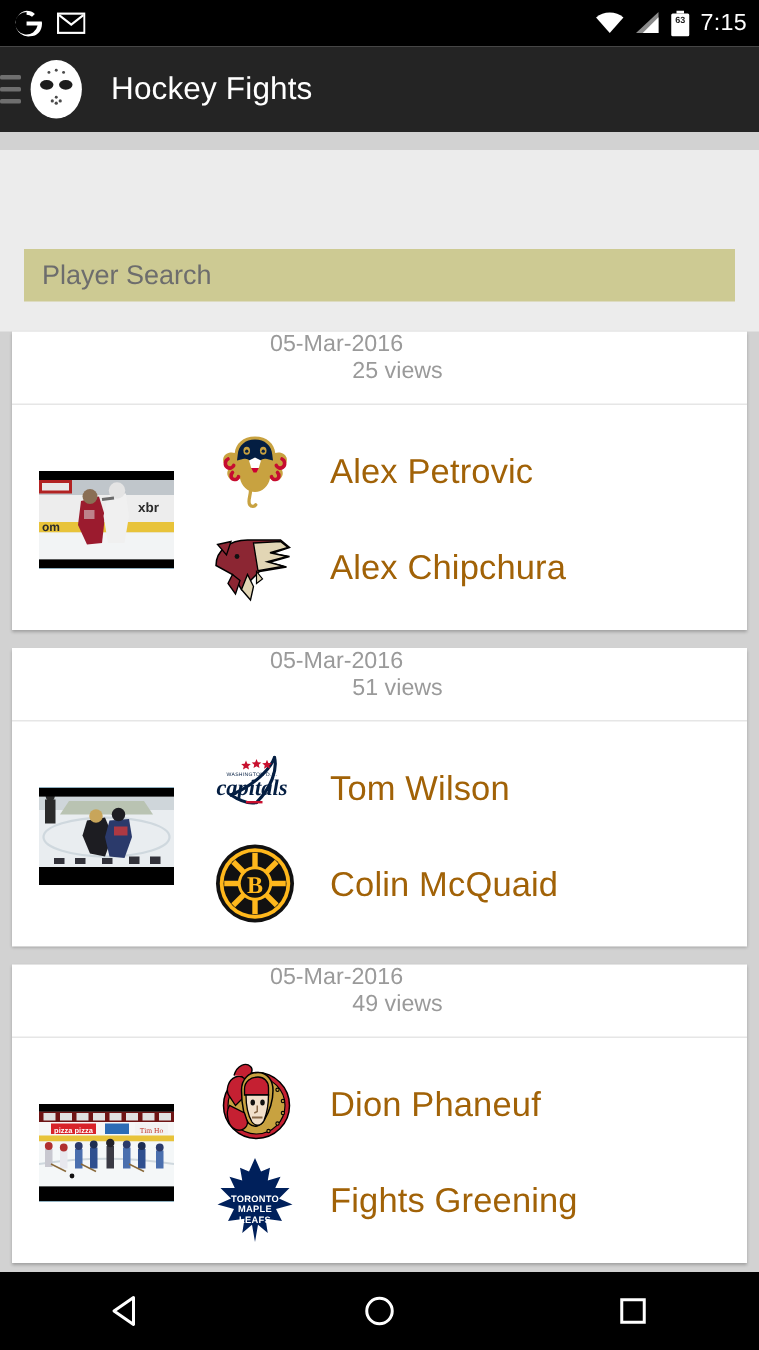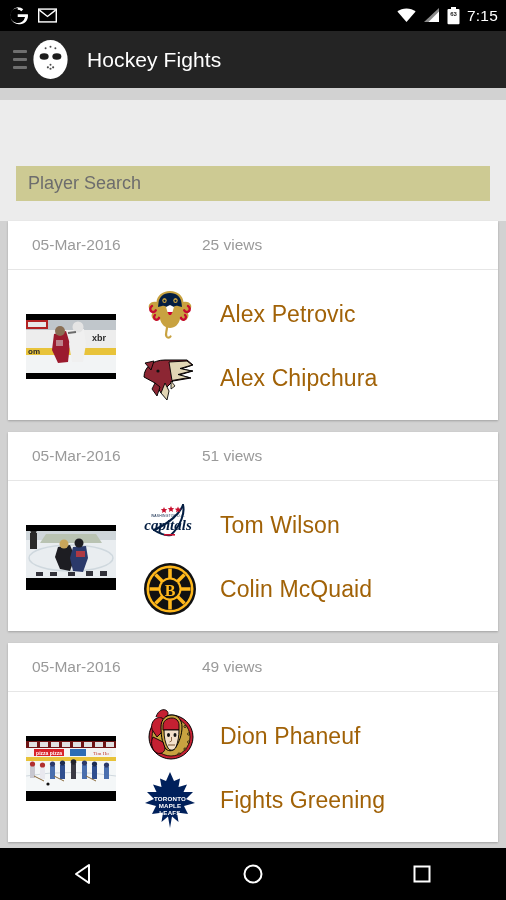--- a/index.html
+++ b/index.html
@@ -30,21 +30,21 @@
   .sb-time { font-size:15.5px; letter-spacing:.2px; color:#fff; font-weight:400; }
   .batt-wrap { position:relative; width:13px; height:18px; }
   .batt-num {
     position:absolute; left:0; top:4px; width:13px; text-align:center;
     font-size:6px; color:#1a1a1a; font-weight:bold; line-height:1;
   }
 
   
   .appbar {
     height:57px; background:#242424; display:flex; align-items:center;
-    padding-left:17px;
+    padding-left:4px;
   }
   .hamburger {
     width:14px; margin-left:-4px; display:flex; flex-direction:column;
     gap:5px; flex:0 0 auto;
   }
   .hamburger i { display:block; height:3px; background:#6f6f6f; border-radius:1px; }
   .mask-logo { margin-left:2px; width:43px; height:43px; flex:0 0 auto; }
   .appbar-title {
     margin-left:15px; color:#fff; font-size:21px; font-weight:400; letter-spacing:.1px;
   }
@@ -60,21 +60,21 @@
   }
   .search-input::placeholder { color:#6d6d6d; opacity:1; }
 
   .cards { padding:0; }
   .card {
     background:#fff; margin:0 8px 12px 8px;
     box-shadow:0 1px 2px rgba(0,0,0,.24);
   }
   .card-head {
     height:49px; display:flex; align-items:center;
-    border-bottom:1px solid #e6e6e6; padding-left:24px;
+    border-bottom:1px solid #e6e6e6; padding-left:24px;flex-direction:column;
   }
   .card-date { font-size:15.5px; color:#9a9a9a; width:170px; }
   .card-views { font-size:15.5px; color:#9a9a9a;text-align:center; }
   .card-body { display:flex; align-items:stretch; padding:12px 0 10px 0; min-height:140px; }
   .thumb-col { width:126px; display:flex; align-items:center; justify-content:center; }
   .thumb { width:90px; height:65px; background:#7dd3fc; position:relative; overflow:hidden; }
   .thumb svg { display:block; }
   .fighters { flex:1; display:flex; flex-direction:column; justify-content:center; }
   .fighter-row { display:flex; align-items:center; height:64px; }
   .logo-cell { width:72px; display:flex; align-items:center; justify-content:center; flex:0 0 auto; }

